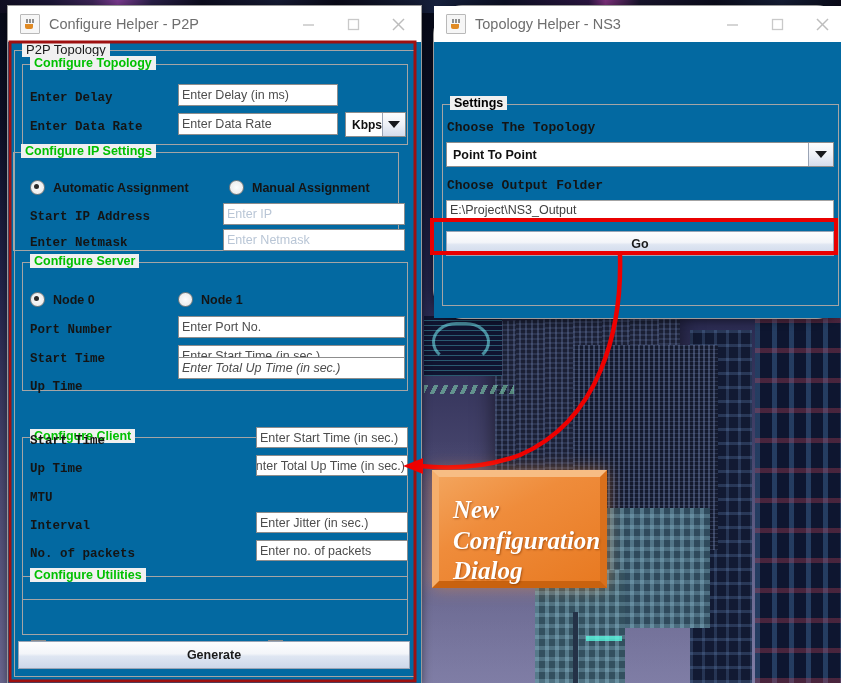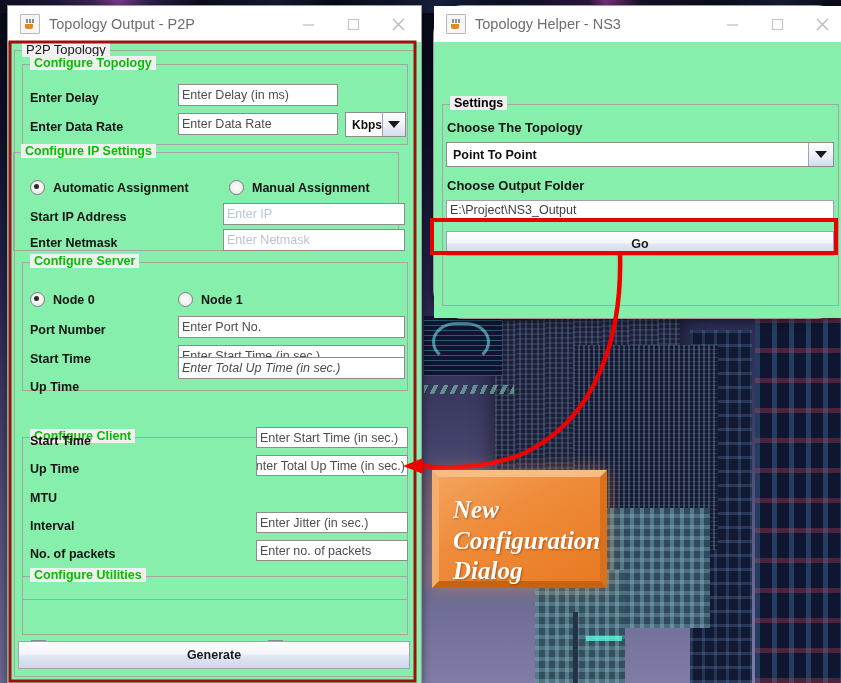--- a/index.html
+++ b/index.html
@@ -74,33 +74,33 @@
   .tb-icon:before{content:"";position:absolute;left:4px;top:9px;width:8px;height:5px;
            background:#e08a24;border-radius:0 0 2px 2px;}
   .tb-icon:after{content:"";position:absolute;left:5px;top:4px;width:2px;height:4px;
            background:#8e8e8e;box-shadow:3px 0 0 #8e8e8e,6px 0 0 #8e8e8e;}
   .tb-title{font-size:14.5px;color:#6e6e6e;font-family:"Liberation Sans",sans-serif;}
   .tb-ctrls{margin-left:auto;display:flex;height:100%;}
   .tb-btn{width:45px;height:100%;display:flex;align-items:center;justify-content:center;
           color:#c3c3c3;font-size:15px;}
   .tb-btn svg{display:block;}
 
-  .win-body{position:absolute;left:0;right:0;bottom:0;top:36px;background:#86efac;}
+  .win-body{position:absolute;left:0;right:0;bottom:0;top:36px;background:#0369a1;}
 
   
   .group{position:absolute;border:1px solid #9e9e9e;border-top:1px solid #9e9e9e;}
   .group>.legend{position:absolute;top:-9px;left:7px;background:#f0f0f0;padding:0 4px;
       font-size:12.5px;font-weight:bold;color:#00c000;white-space:nowrap;
       font-family:"Liberation Sans",sans-serif;}
   .group.plain>.legend{color:#1a1a1a;font-weight:normal;font-size:13px;}
   .group.dark>.legend{color:#000;font-weight:bold;}
   .group{border-color:#a5a5a5;}
 
   .lbl{position:absolute;font-size:12.5px;font-weight:bold;color:#141414;
-       font-family:Liberation Sans, sans-serif;white-space:nowrap;}
+       font-family:Liberation Mono, monospace;white-space:nowrap;}
   .tfield{position:absolute;background:#fff;border:1px solid #8d8d8d;
       box-sizing:border-box;display:flex;align-items:center;
       font-size:12.5px;color:#4d4d4d;padding-left:3px;overflow:hidden;white-space:nowrap;
       font-family:"Liberation Sans",sans-serif;}
   .tfield.disabled{color:#b9c6d6;background:#fff;}
   .tfield.clip{justify-content:flex-end;padding-right:2px;}
 
   .radio,.chk{position:absolute;display:flex;align-items:center;}
   .radio .dot{width:13px;height:13px;border-radius:50%;border:1px solid #7d7d7d;
       background:radial-gradient(#fdfdfd,#e6e6e6);flex:none;position:relative;}
@@ -151,21 +151,21 @@
   <div class="neon-arc"></div>
   <div class="neon-bar"></div>
   <div class="antenna"></div>
   <div class="antenna-glow"></div>
   <div class="wall-top-strip"></div>
 </div>
 
 <div class="win" style="left:7px;top:5px;width:413px;height:678px;">
   <div class="titlebar">
     <div class="tb-icon"></div>
-    <div class="tb-title">Topology Output - P2P</div>
+    <div class="tb-title">Configure Helper - P2P</div>
     <div class="tb-ctrls">
       <div class="tb-btn">
         <svg width="13" height="13" viewBox="0 0 13 13">
             <line x1="1" y1="7" x2="12" y2="7" stroke="#c3c3c3" stroke-width="1.4"></line>
           </svg>
       </div>
       <div class="tb-btn">
         <svg width="13" height="13" viewBox="0 0 13 13">
             <rect x="1.5" y="1.5" width="10" height="10" fill="none" stroke="#c9c9c9" stroke-width="1.3"></rect>
           </svg>

